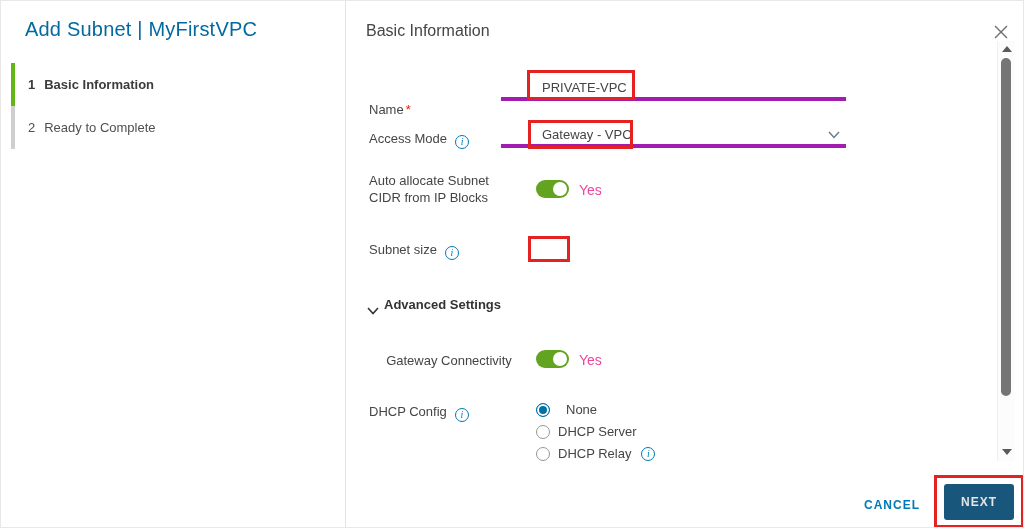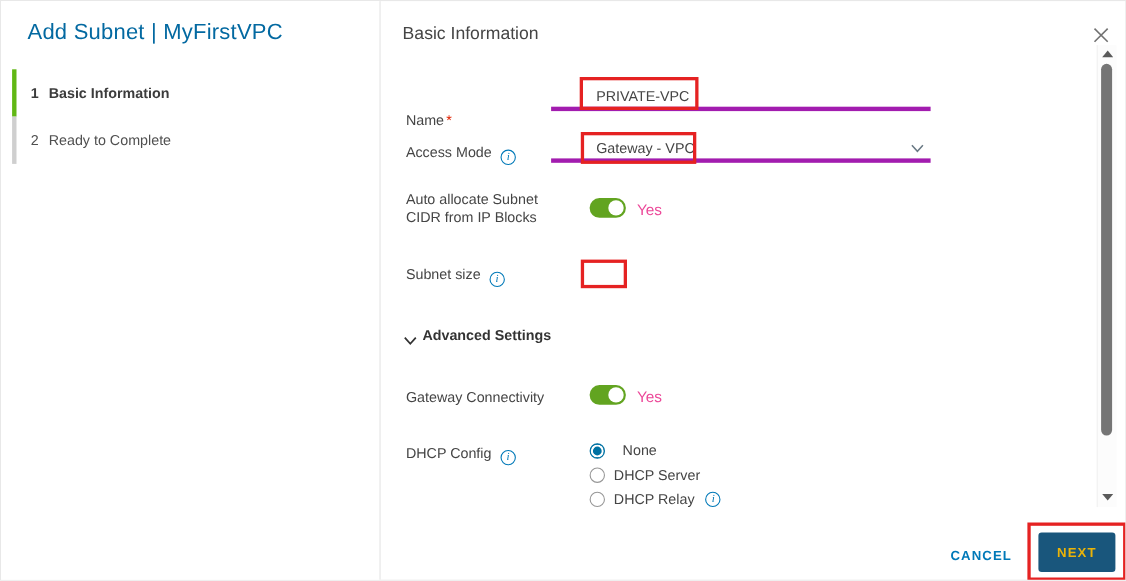--- a/index.html
+++ b/index.html
@@ -46,21 +46,21 @@
   .advanced-row .caret { width:12px; height:8px; }
   .advanced-row .adv-label { font-size:13px; font-weight:700; color:#333; }
 
   .radio-row { position:absolute; display:flex; align-items:center; gap:8px; cursor:pointer; }
   .radio-circle { width:14px; height:14px; border-radius:50%; border:1px solid #979797; background:#fff; flex:0 0 auto; }
   .radio-circle.selected { border:1px solid #0072a3; background:#0072a3; box-shadow:inset 0 0 0 2px #fff; }
   .radio-label { font-size:13px; color:#454545; }
 
   
   .cancel-button { position:absolute; left:863px; top:497px; font-size:12px; font-weight:700; letter-spacing:1px; color:#0079b8; background:none; border:none; cursor:pointer; font-family:"Liberation Sans",sans-serif; }
-  .next-button { position:absolute; left:943px; top:483px; width:70px; height:36px; background:#19567c; color:#eab308; font-size:12px; font-weight:700; letter-spacing:1px; border:none; border-radius:3px; cursor:pointer; font-family:"Liberation Sans",sans-serif; }
+  .next-button { position:absolute; left:943px; top:483px; width:70px; height:36px; background:#19567c; color:#e5e5e5; font-size:12px; font-weight:700; letter-spacing:1px; border:none; border-radius:3px; cursor:pointer; font-family:"Liberation Sans",sans-serif; }
 
   
   .close-button { position:absolute; left:991px; top:22px; width:18px; height:18px; background:none; border:none; cursor:pointer; padding:0; }
   .scroll-track { position:absolute; left:996px; top:40px; width:18px; height:420px; background:#fcfcfc; border-left:1px solid #f1f1f1; }
   .scroll-up { position:absolute; left:1001px; top:45px; width:0; height:0; border-left:5px solid transparent; border-right:5px solid transparent; border-bottom:6px solid #5a5a5a; cursor:pointer; }
   .scroll-down { position:absolute; left:1001px; top:448px; width:0; height:0; border-left:5px solid transparent; border-right:5px solid transparent; border-top:6px solid #5a5a5a; cursor:pointer; }
   .scroll-thumb { position:absolute; left:1000px; top:57px; width:10px; height:338px; border-radius:5px; background:#757575; cursor:pointer; }
 
   
   .annotation { position:absolute; border:3px solid #e52222; pointer-events:none; }
@@ -121,21 +121,21 @@
 
   <div class="advanced-row">
     <span class="caret">
       <svg width="12" height="8" viewBox="0 0 12 8">
           <polyline points="1,1 6,6.5 11,1" fill="none" stroke="#333" stroke-width="1.6"></polyline>
         </svg>
     </span>
     <span class="adv-label">Advanced Settings</span>
   </div>
 
-  <div class="form-label" style="top:351px; width:160px;">Gateway Connectivity</div>
+  <div class="form-label" style="top:351px; width:160px;text-align:center;">Gateway Connectivity</div>
   <div class="toggle" style="left:535px; top:349px;">
     <span class="knob"></span>
   </div>
   <div class="toggle-label" style="left:578px; top:351px;">Yes</div>
 
   <div class="form-label" style="top:402px;">
     <span>DHCP Config</span><span class="info-icon">i</span>
   </div>
   <div class="radio-row" style="left:535px; top:401px;gap:16px;">
     <span class="radio-circle selected"></span>

